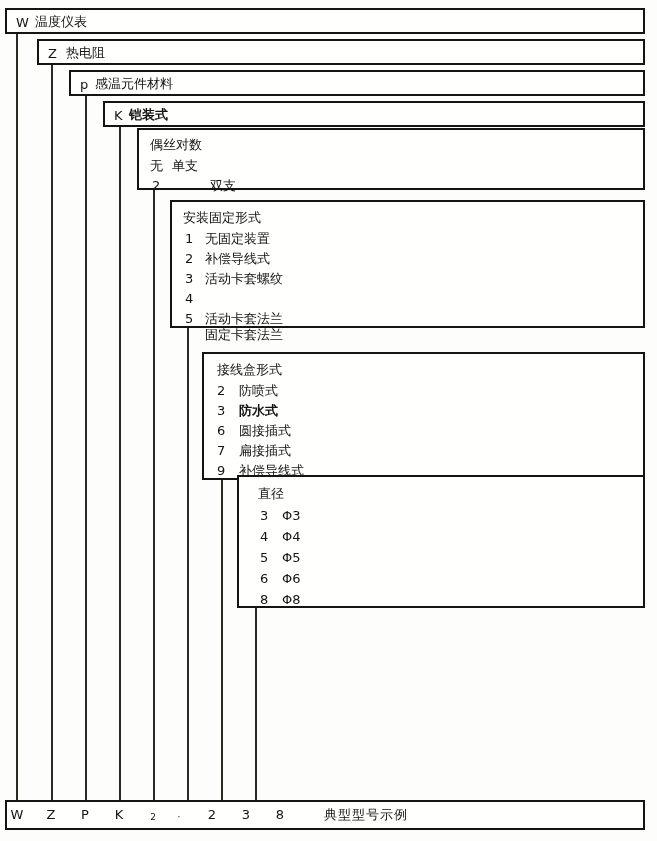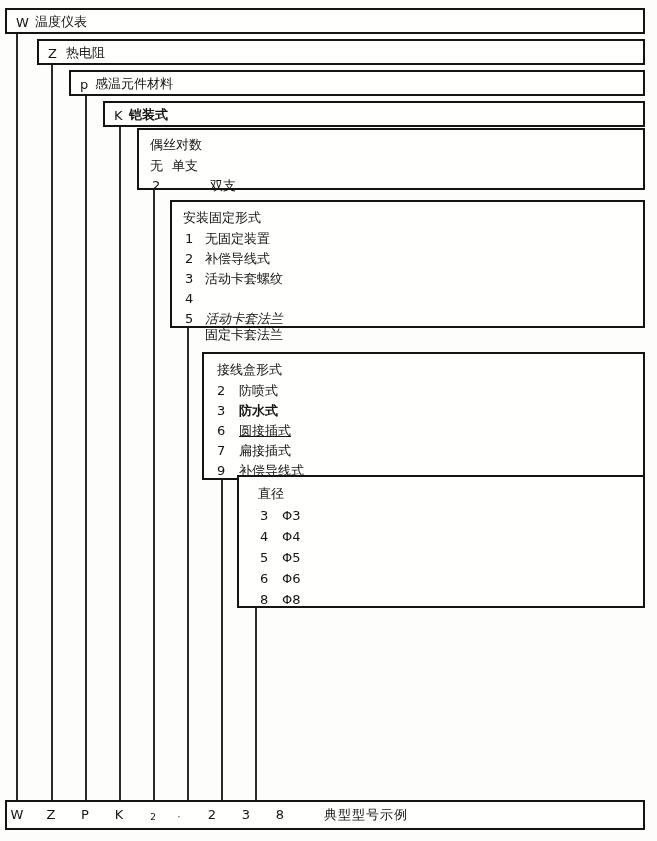--- a/index.html
+++ b/index.html
@@ -116,31 +116,31 @@
     <span class="box-line w-cjk" style="left:11px; top:9px;">安装固定形式</span>
     <span class="box-line w-cjk code" style="left:13px; top:30px; width:18px;">1</span>
     <span class="box-line w-cjk" style="left:33px; top:30px;">无固定装置</span>
     <span class="box-line w-cjk code" style="left:13px; top:50px; width:18px;">2</span>
     <span class="box-line w-cjk" style="left:33px; top:50px;">补偿导线式</span>
     <span class="box-line w-cjk code" style="left:13px; top:70px; width:18px;">3</span>
     <span class="box-line w-cjk" style="left:33px; top:70px;">活动卡套螺纹</span>
     <span class="box-line w-cjk code" style="left:13px; top:90px; width:18px;">4</span>
     <span class="box-line w-cjk" style="left:33px; top:90px;margin-top:36px;">固定卡套法兰</span>
     <span class="box-line w-cjk code" style="left:13px; top:110px; width:18px;">5</span>
-    <span class="box-line w-cjk" style="left:33px; top:110px;font-style:italic;">活动卡套法兰</span>
+    <span class="box-line w-cjk" style="left:33px; top:110px;">活动卡套法兰</span>
   </div>
 
   <div class="box" style="left:202px; top:352px; width:443px; height:128px;">
     <span class="box-line w-cjk" style="left:13px; top:9px;">接线盒形式</span>
     <span class="box-line w-cjk code" style="left:13px; top:30px; width:18px;">2</span>
     <span class="box-line w-cjk" style="left:35px; top:30px;">防喷式</span>
     <span class="box-line w-cjk code" style="left:13px; top:50px; width:18px;">3</span>
     <span class="box-line w-cjk" style="left:35px; top:50px;font-weight:bold;">防水式</span>
     <span class="box-line w-cjk code" style="left:13px; top:70px; width:18px;">6</span>
-    <span class="box-line w-cjk" style="left:35px; top:70px;text-decoration:underline;">圆接插式</span>
+    <span class="box-line w-cjk" style="left:35px; top:70px;">圆接插式</span>
     <span class="box-line w-cjk code" style="left:13px; top:90px; width:18px;">7</span>
     <span class="box-line w-cjk" style="left:35px; top:90px;">扁接插式</span>
     <span class="box-line w-cjk code" style="left:13px; top:110px; width:18px;">9</span>
     <span class="box-line w-cjk" style="left:35px; top:110px;">补偿导线式</span>
   </div>
 
   <div class="box" style="left:237px; top:475px; width:408px; height:133px;">
     <span class="box-line w-cjk" style="left:19px; top:10px;">直径</span>
     <span class="box-line w-cjk code" style="left:21px; top:32px; width:18px;">3</span>
     <span class="box-line w-cjk" style="left:43px; top:32px;">Φ3</span>

